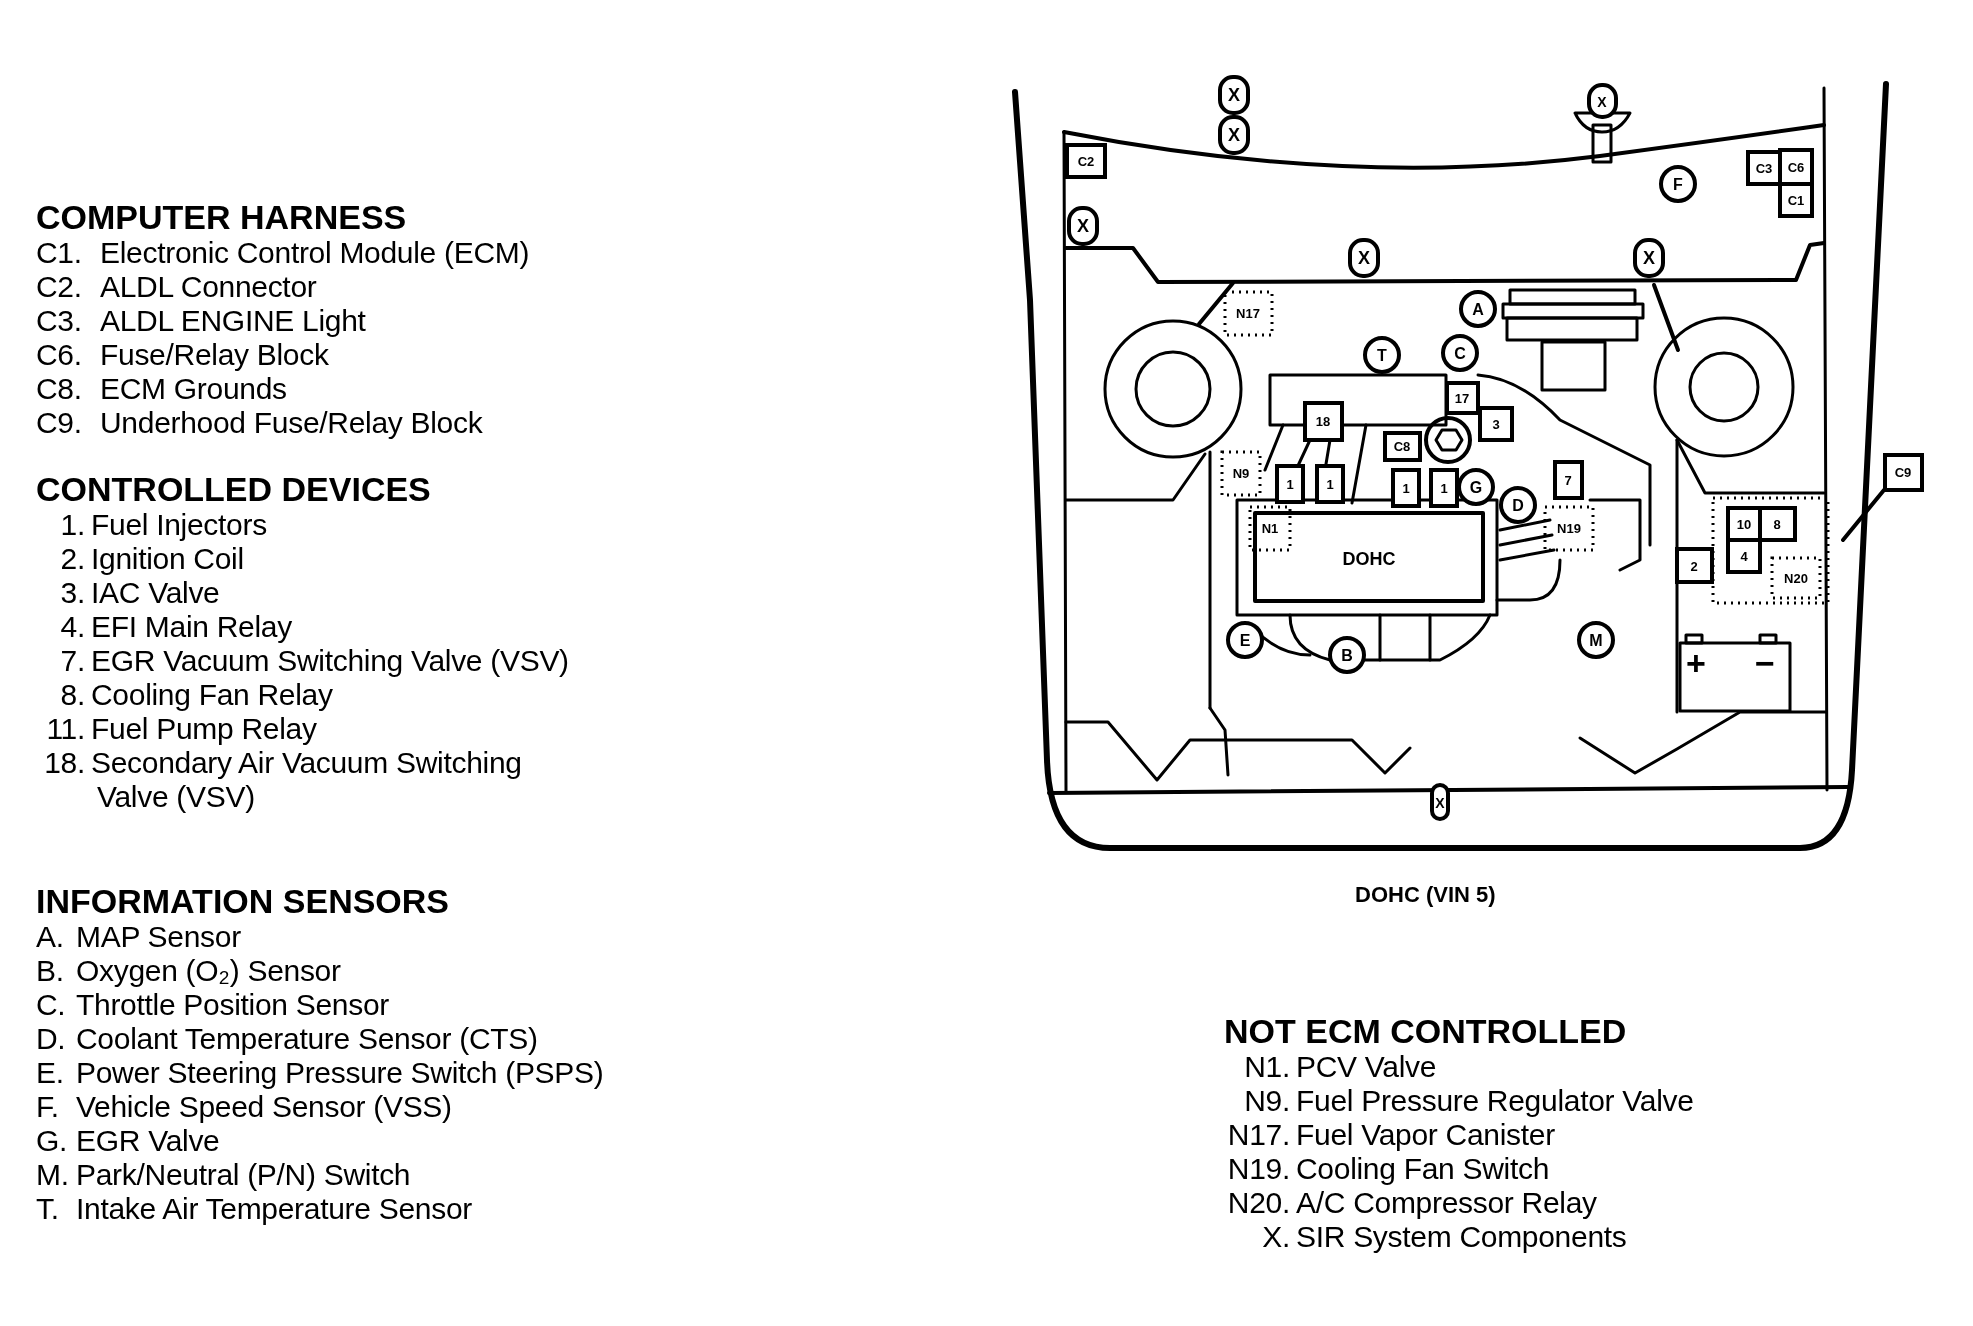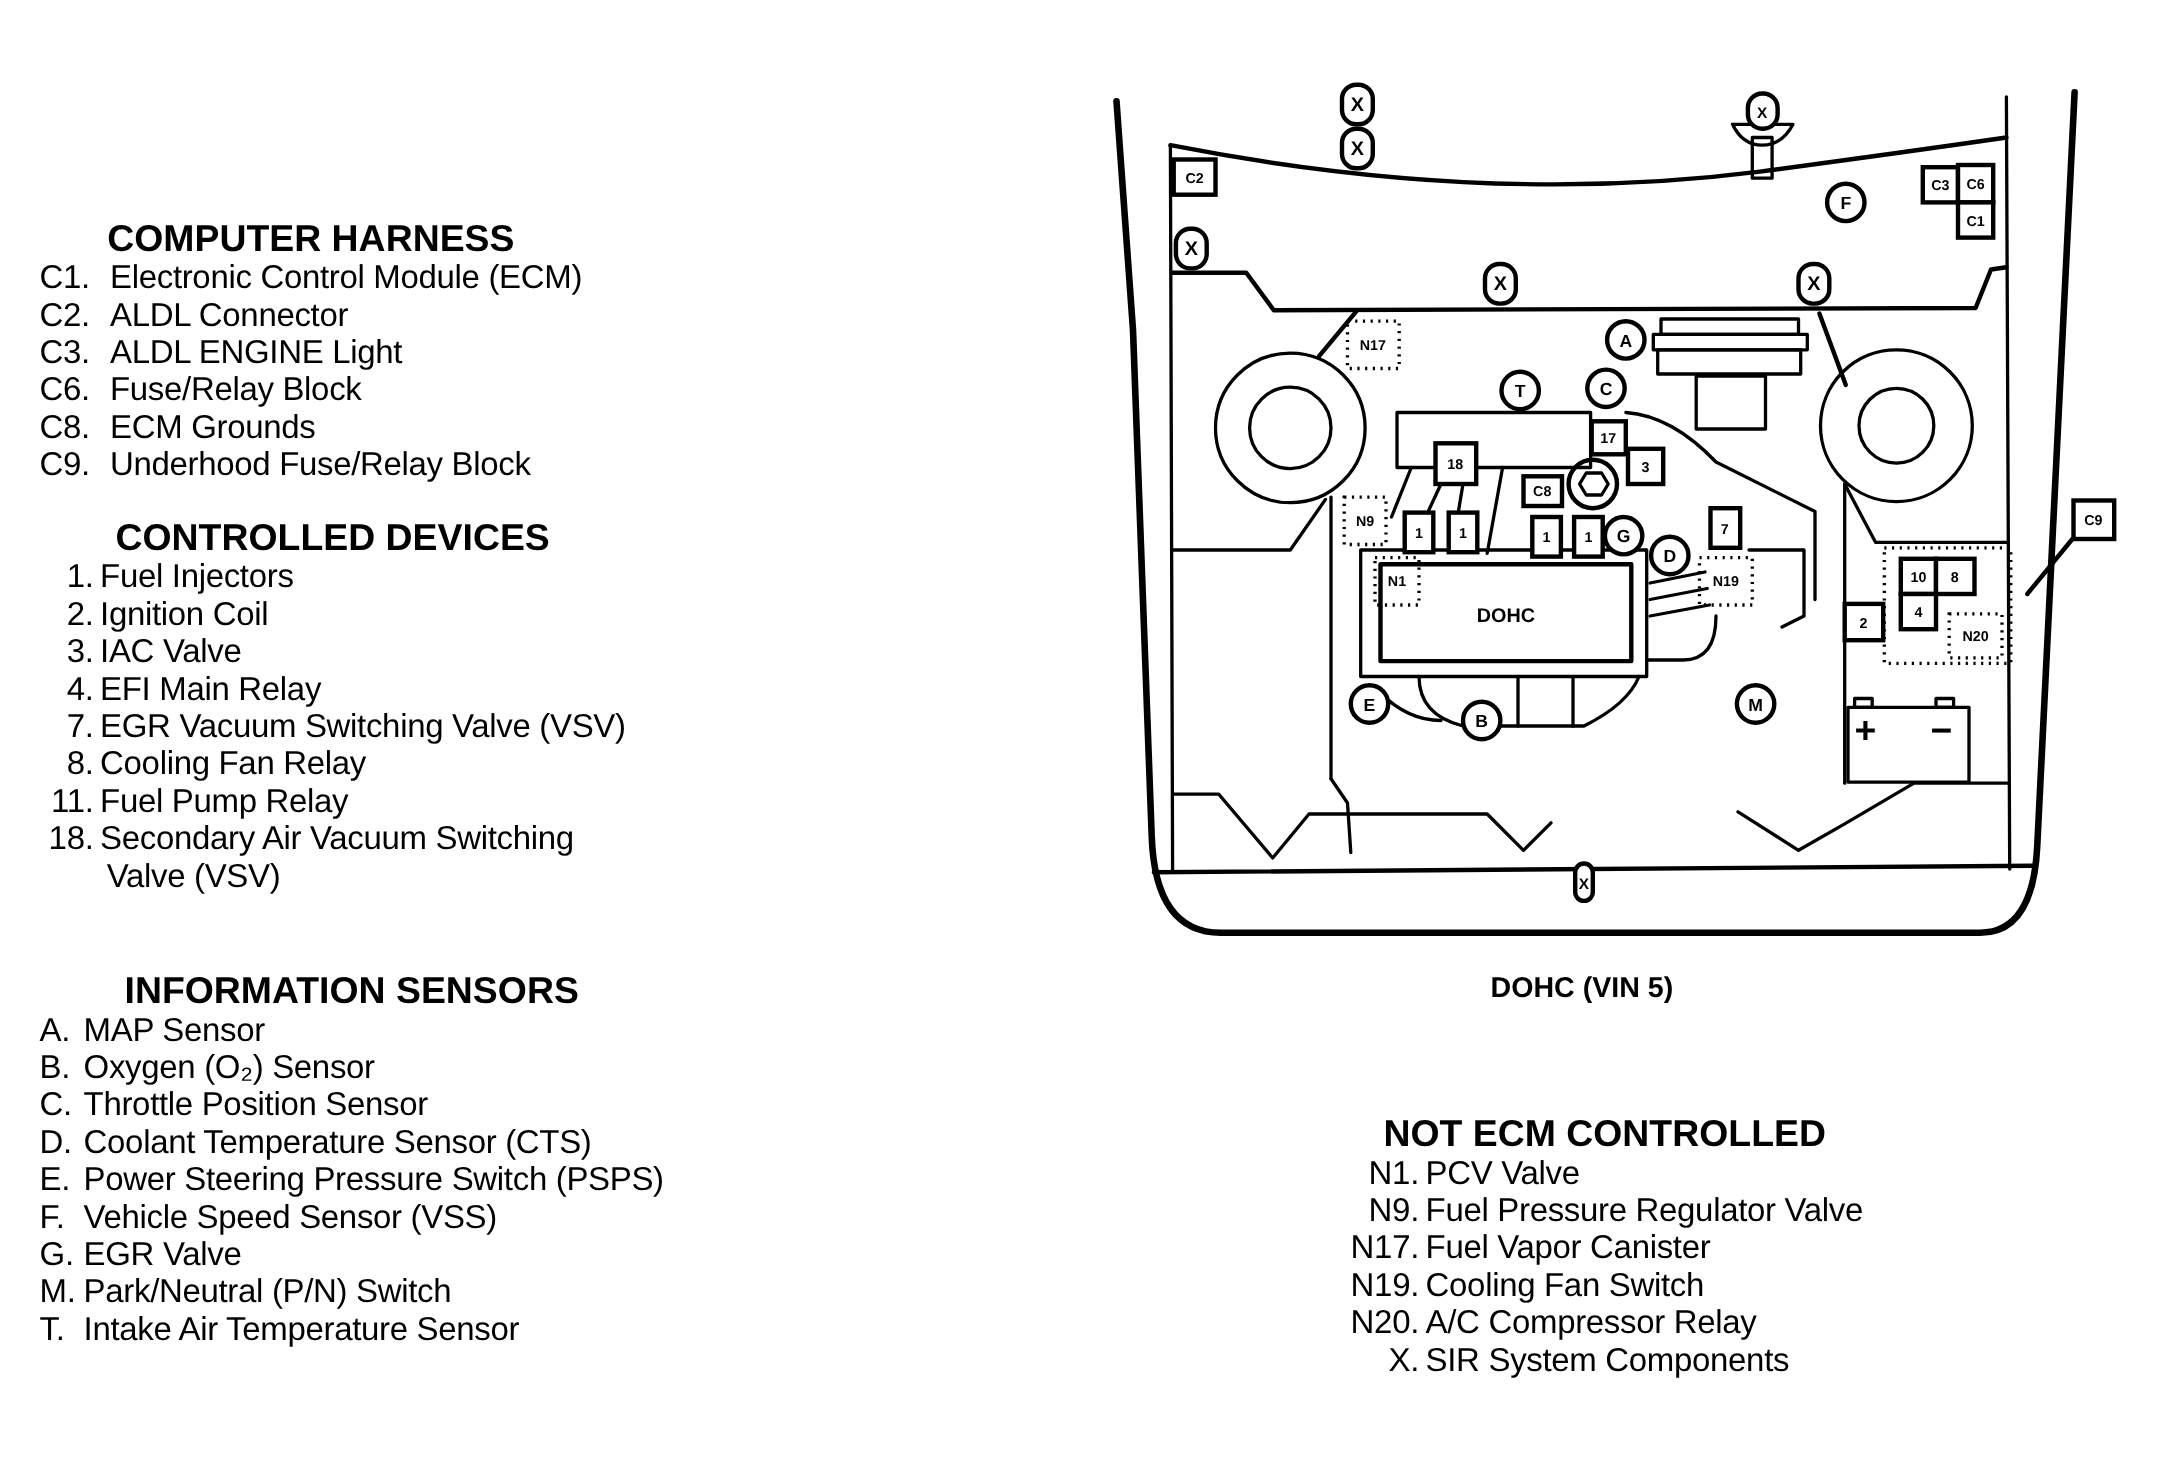--- a/index.html
+++ b/index.html
@@ -1,31 +1,31 @@
 <!DOCTYPE html>
 <html><head>
 <meta charset="utf-8">
 <style>
   html, body { margin: 0; padding: 0; background: #ffffff; }
   body { width: 1973px; height: 1326px; position: relative; overflow: hidden; color: #000; font-family: "Liberation Sans", sans-serif; }
   .legend { position: absolute; left: 36px; font-size: 30px; line-height: 34px; letter-spacing: -0.3px; }
-  .legend h2 { margin: 0; font-size: 34px; line-height: 38px; font-weight: bold; letter-spacing: 0px; text-align: center; }
+  .legend h2 { margin: 0; font-size: 34px; line-height: 38px; font-weight: bold; letter-spacing: 0px; }
   .legend .row { display: flex; white-space: nowrap; }
   .legend .key { display: inline-block; text-align: right; }
   .legend .txt { display: inline-block; margin-left: 6px; }
   #sec-harness { top: 198px; }
   #sec-harness .key { width: 58px; text-align: left; }
   #sec-devices { top: 470px; }
   #sec-devices .key { width: 49px; }
   #sec-sensors { top: 882px; }
   #sec-sensors .key { width: 34px; text-align: left; }
   #sec-notecm { top: 1012px; left: 1224px; }
   #sec-notecm .key { width: 66px; }
   .wrap2 { padding-left: 55px; }
-  #diagram-caption { position: absolute; left: 1355px; top: 882px; font-size: 26px; font-weight: bold; }
+  #diagram-caption { position: absolute; left: 1355px; top: 882px; font-size: 22px; font-weight: bold; }
   #diagram { position: absolute; left: 0; top: 0; }
   svg text { font-family: "Liberation Sans", sans-serif; font-weight: bold; }
 </style>
 </head>
 <body>
 
 <div class="legend" id="sec-harness">
   <h2>COMPUTER HARNESS</h2>
   <div class="list">
       <div class="row">

